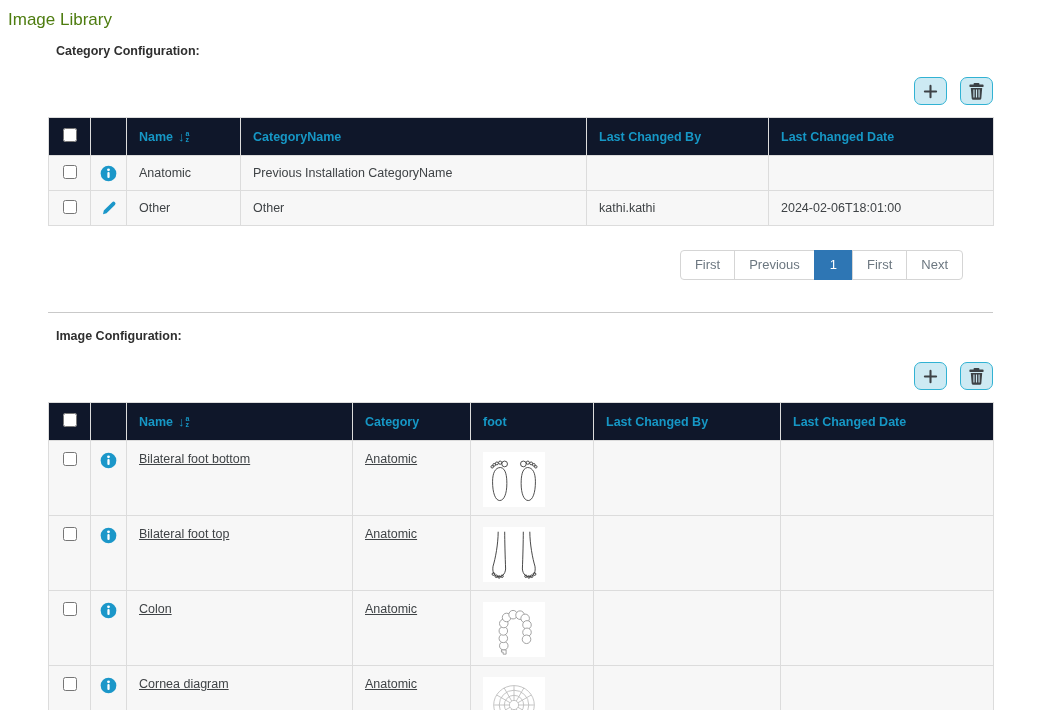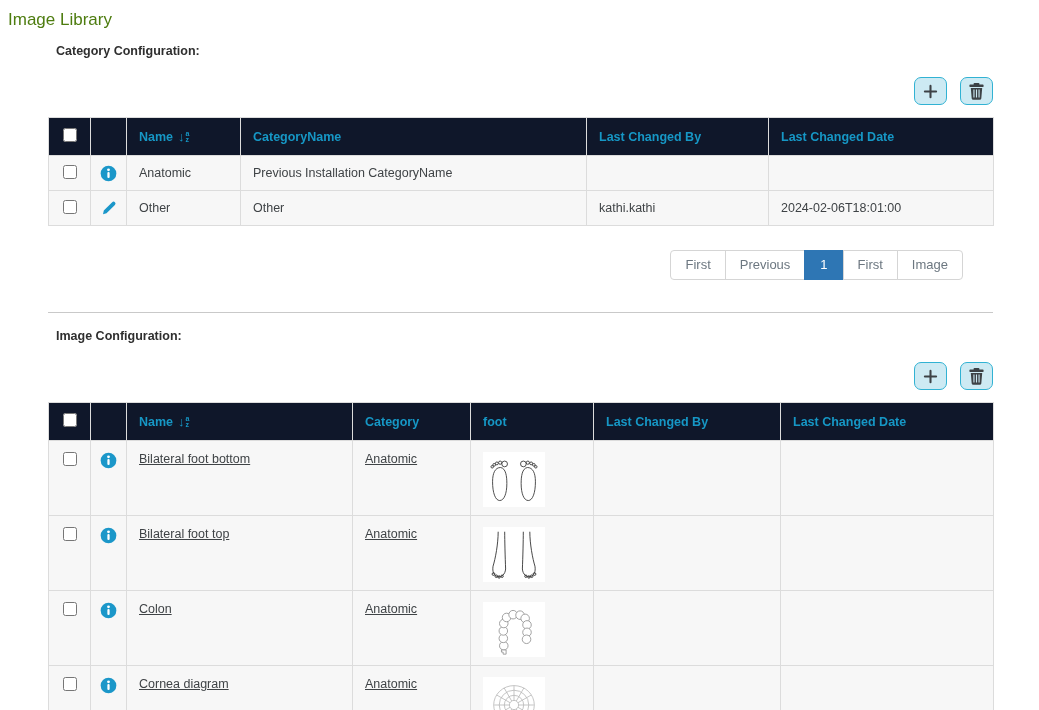--- a/index.html
+++ b/index.html
@@ -159,21 +159,21 @@
         <td>2024-02-06T18:01:00</td>
       </tr>
     </tbody>
   </table>
 
   <div class="pagination">
     <button class="page-item">First</button>
     <button class="page-item">Previous</button>
     <button class="page-item active">1</button>
     <button class="page-item">First</button>
-    <button class="page-item">Image</button>
+    <button class="page-item">Next</button>
   </div>
 </div>
 
 <hr class="divider">
 
 <div class="section-heading mt16">Image Configuration:</div>
 
 <div class="content">
 
   <div class="toolbar">

